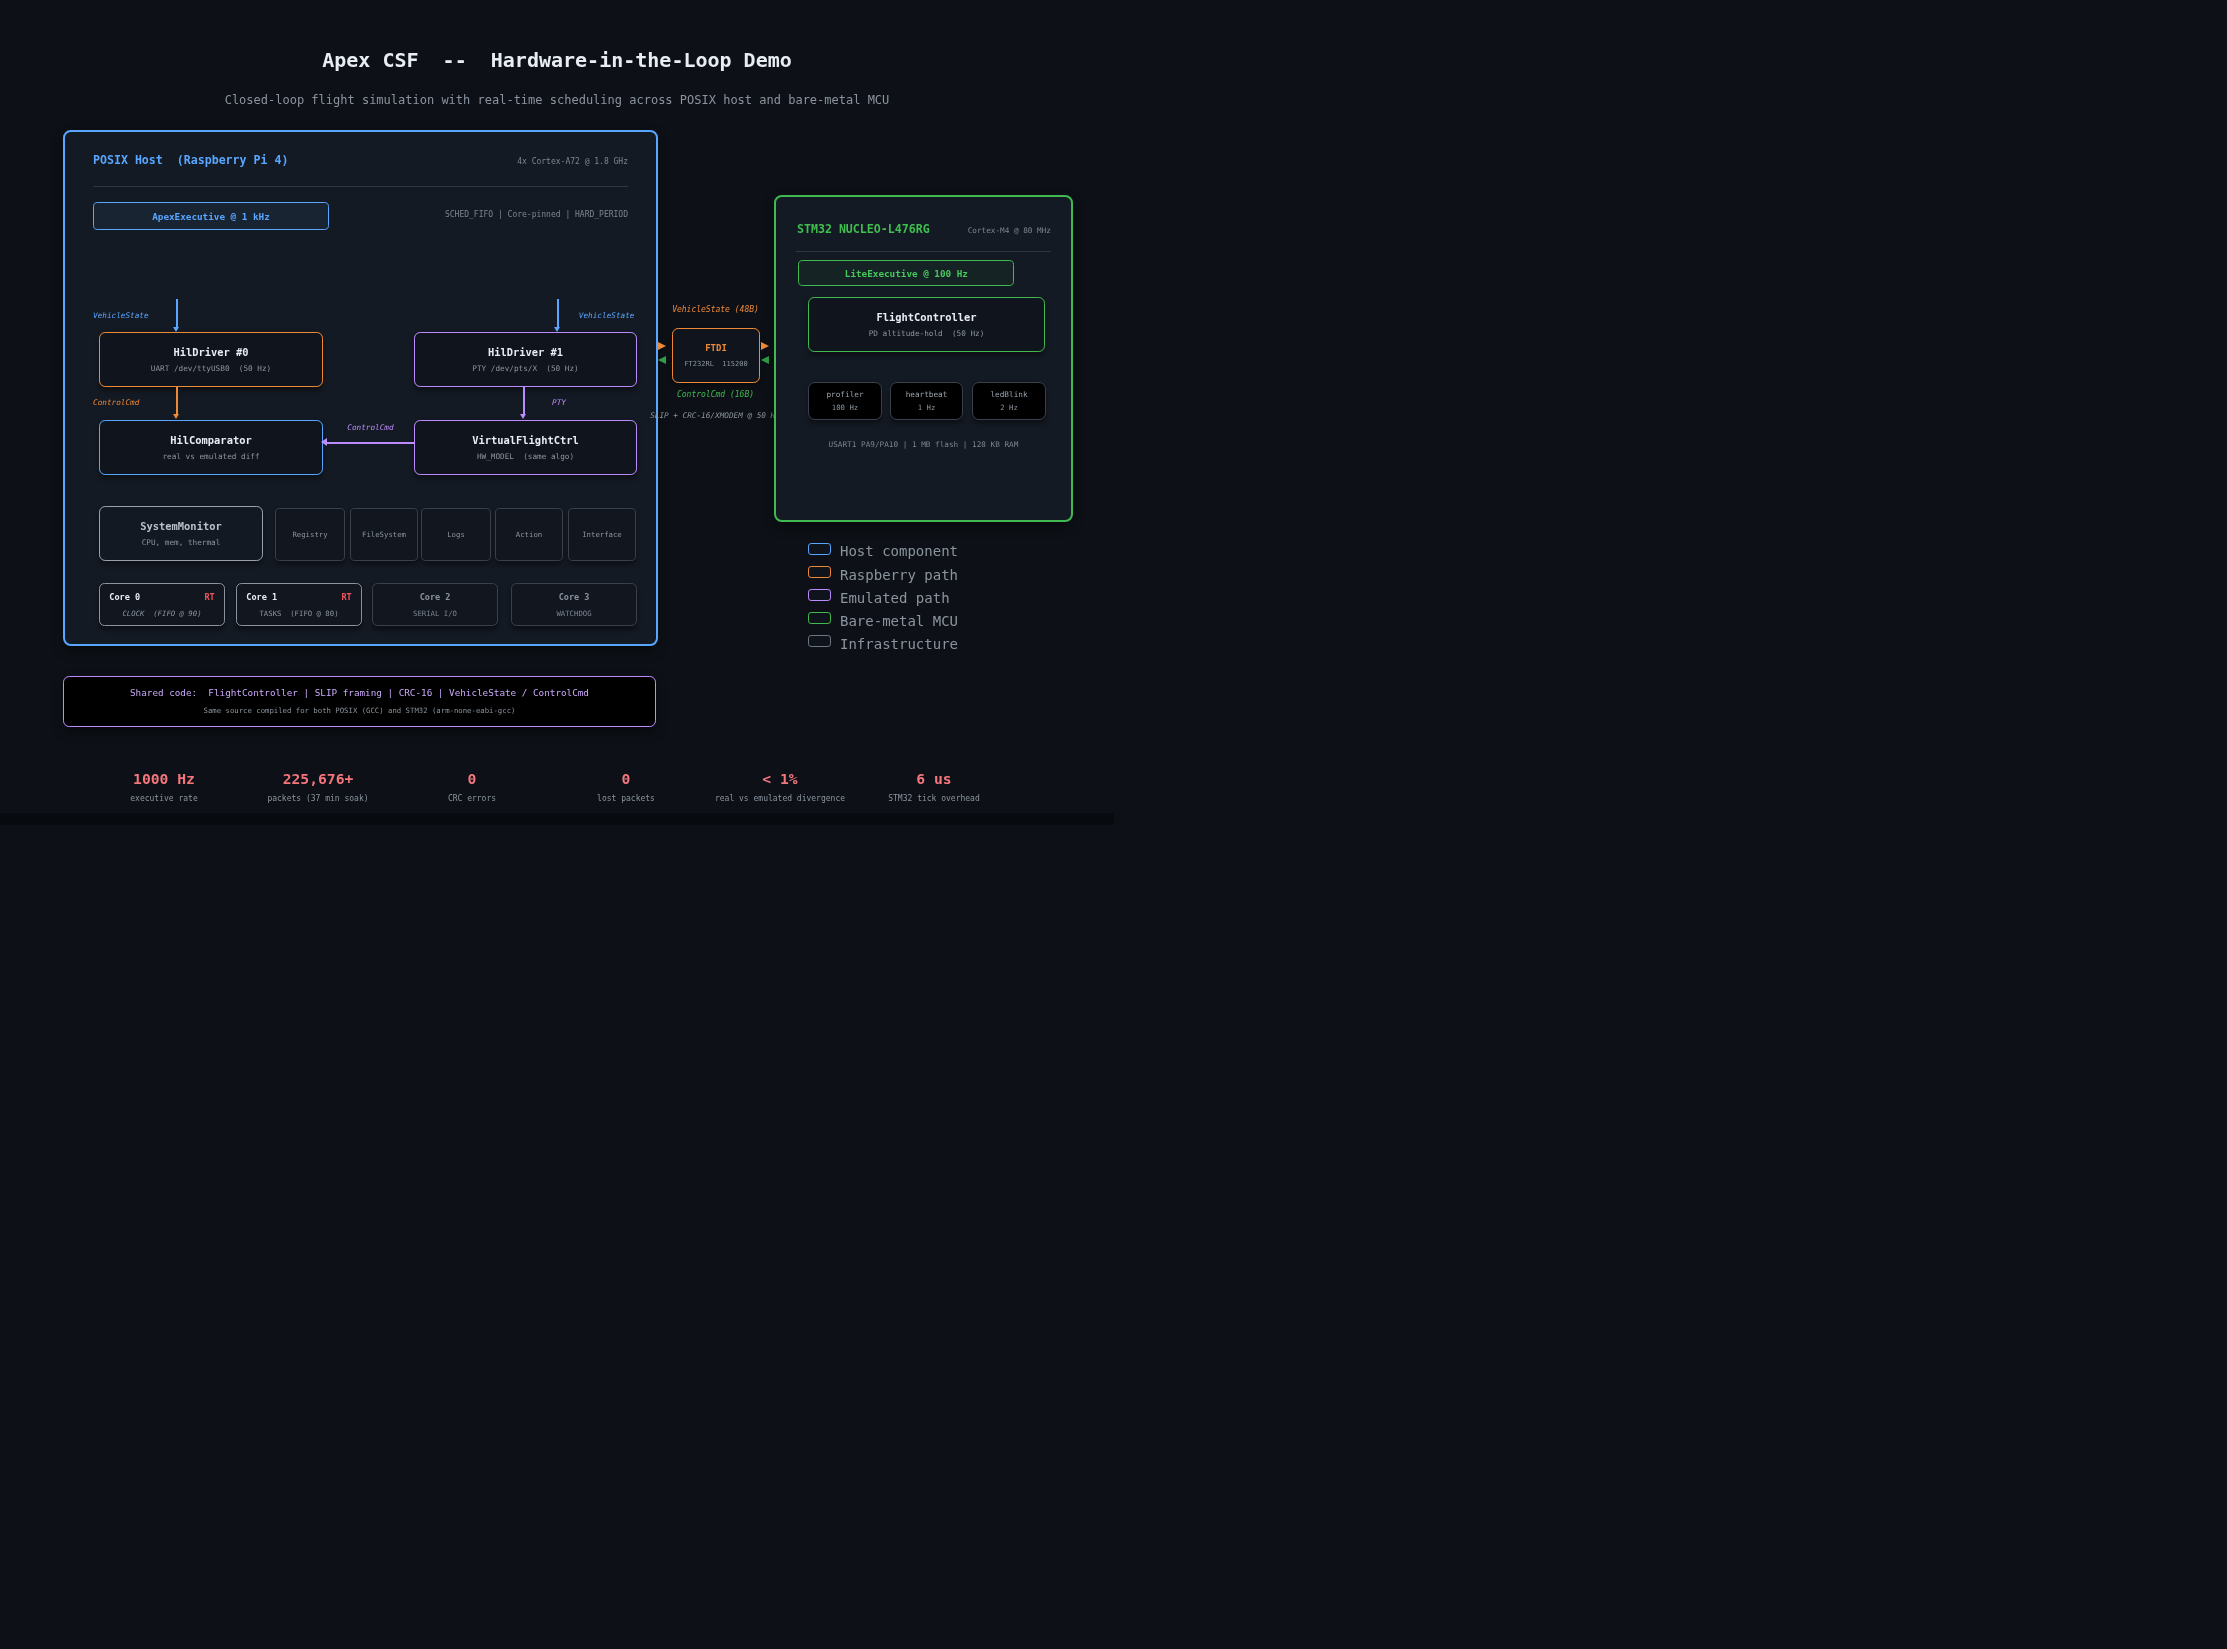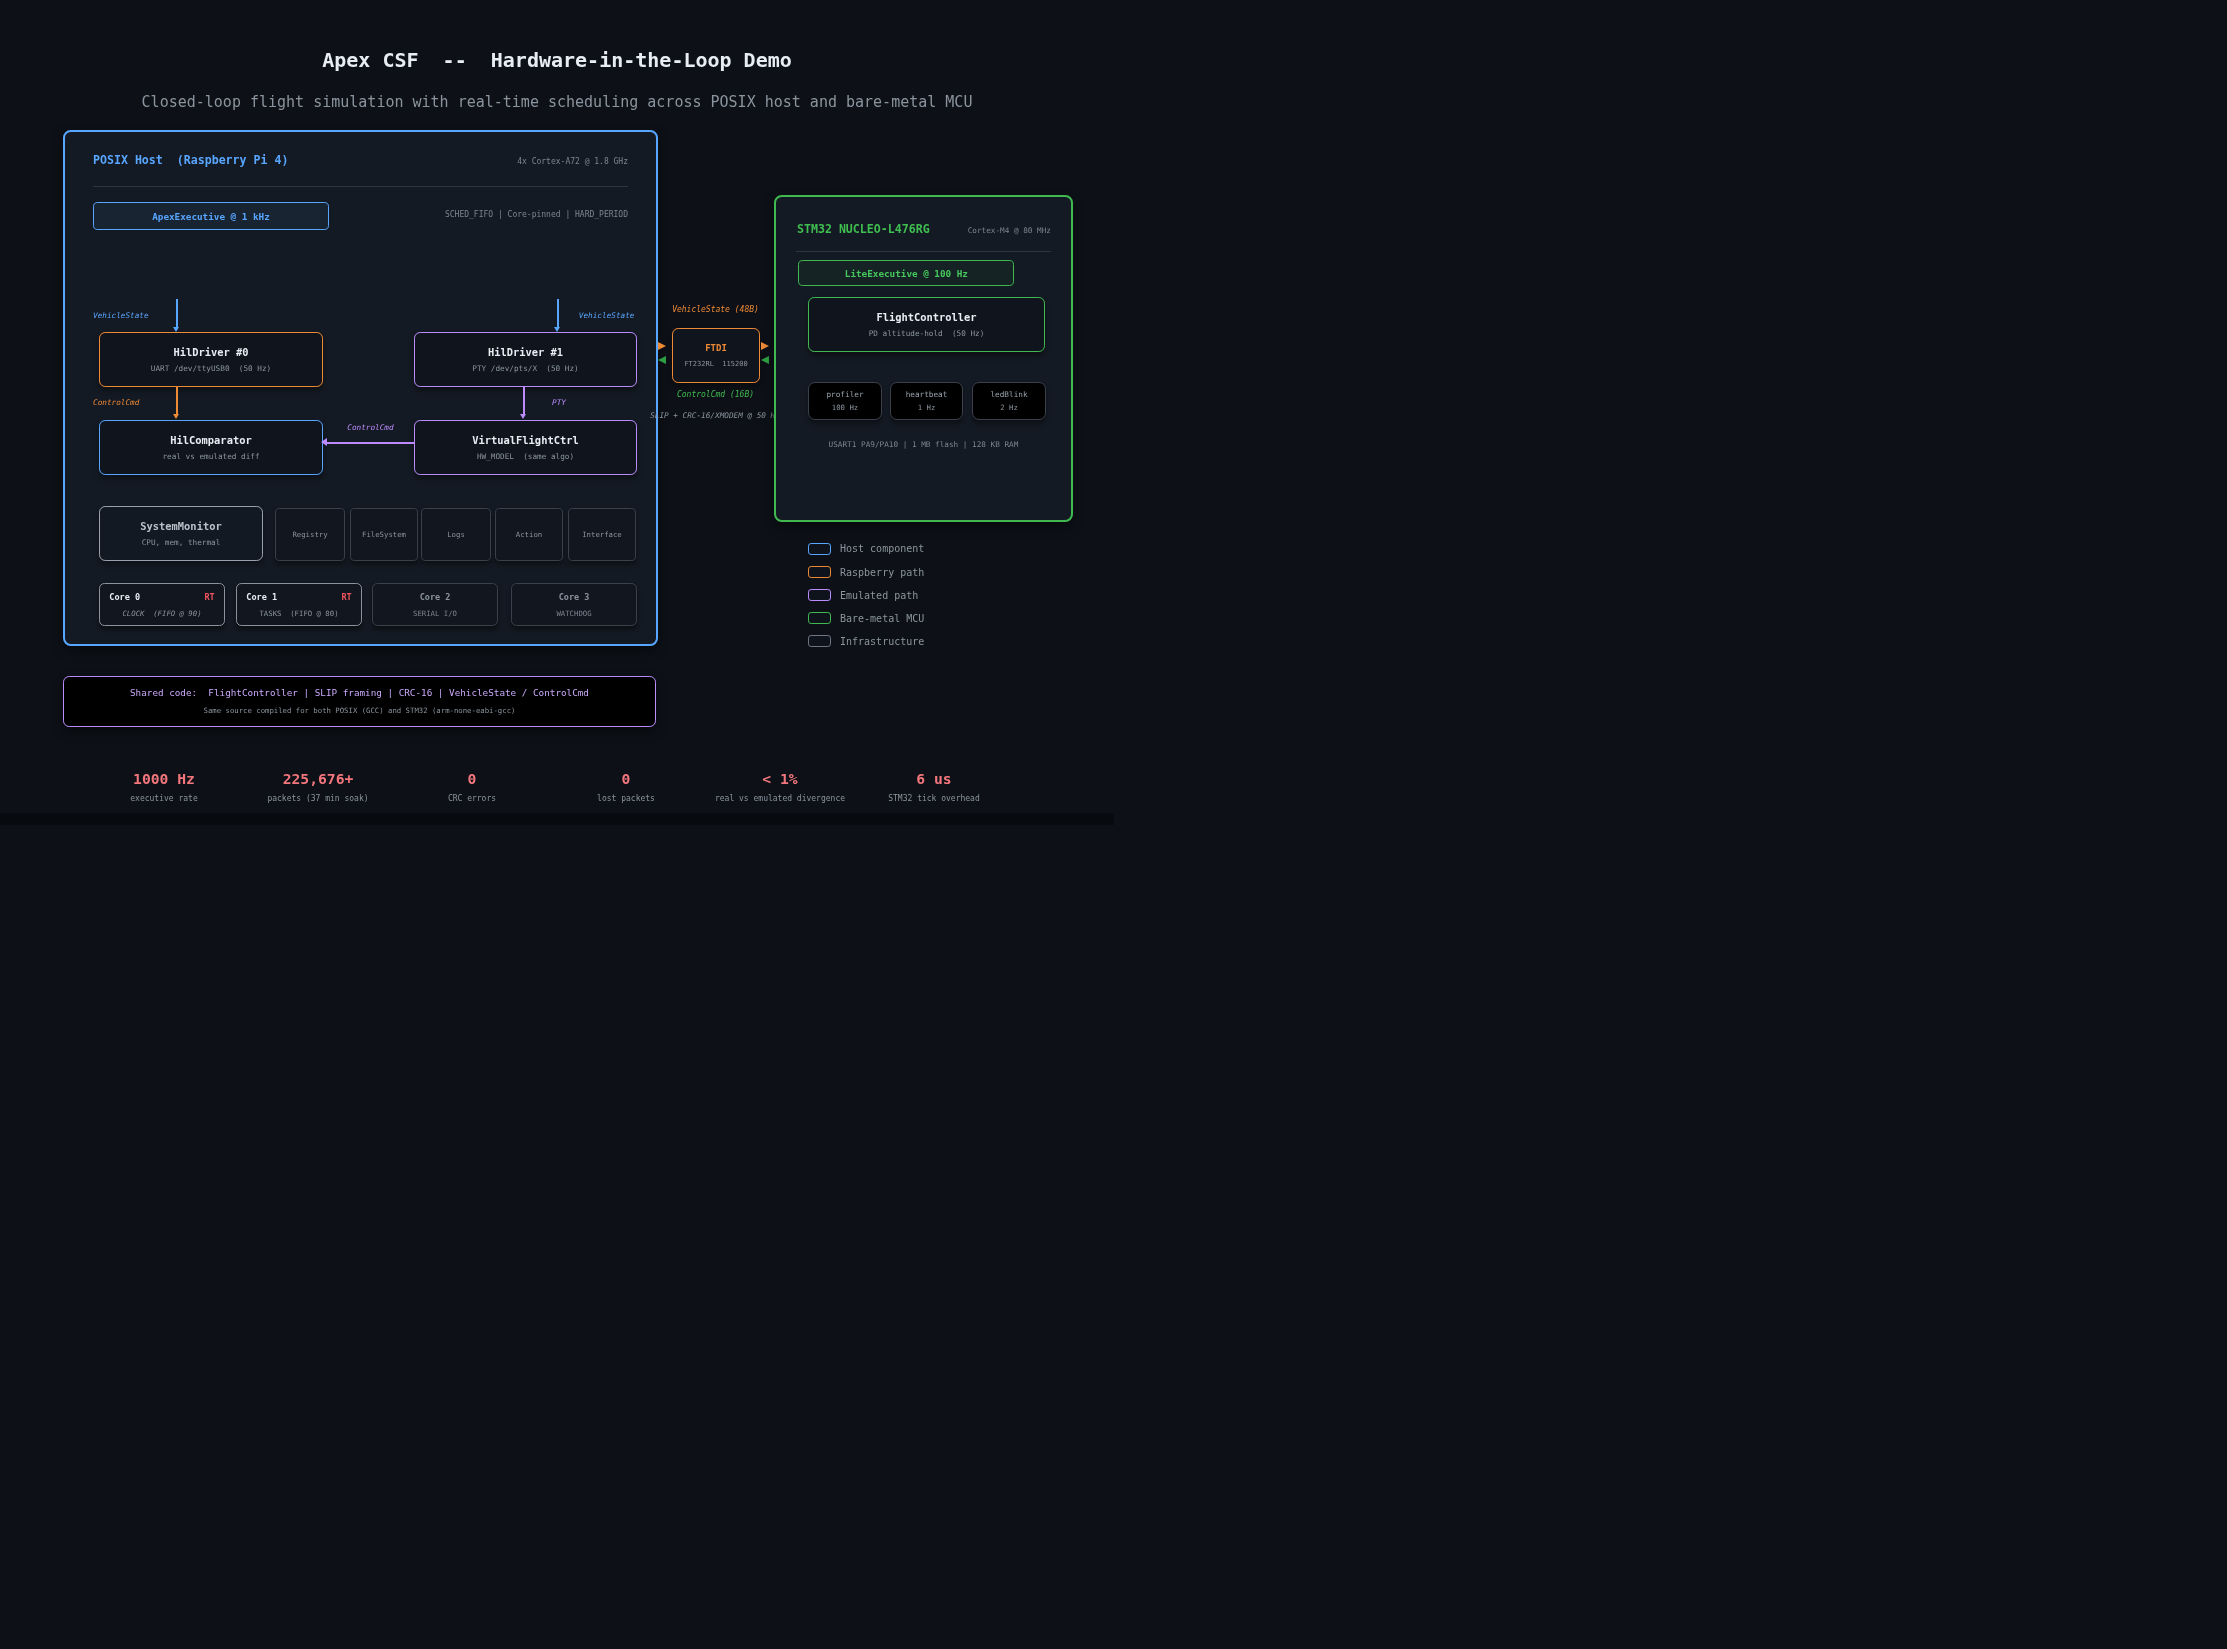--- a/index.html
+++ b/index.html
@@ -44,33 +44,33 @@
   .varrow::after{content:"";position:absolute;bottom:-5.4px;left:-3.1px;width:0;height:0;
                  border:3.9px solid transparent;border-bottom:none;border-top:5.4px solid currentColor;}
   .harrow{position:absolute;height:1.5px;background:currentColor;}
   .harrow::after{content:"";position:absolute;left:-6.2px;top:-3.9px;width:0;height:0;
                  border:4.6px solid transparent;border-left:none;border-right:6.2px solid currentColor;}
   .tri{position:absolute;width:0;height:0;}
   .tri-right{border-top:4.6px solid transparent;border-bottom:4.6px solid transparent;border-left:8.5px solid currentColor;}
   .tri-left{border-top:4.6px solid transparent;border-bottom:4.6px solid transparent;border-right:8.5px solid currentColor;}
   
   .swatch{position:absolute;width:21px;height:10px;border:1.5px solid #6e7681;border-radius:3.1px;background:#0f141c;}
-  .legend-label{position:absolute;font-size:10px;color:#8b949e;}
+  .legend-label{position:absolute;font-size:14px;color:#8b949e;}
   
   .stats{position:absolute;left:87px;top:770px;width:924px;display:flex;}
   .stat{flex:1;text-align:center;}
   .stat .sv{font-size:14.7px;font-weight:bold;color:#f2767c;line-height:17px;white-space:pre;}
   .stat .sl{font-size:8px;color:#8b949e;margin-top:7px;white-space:pre;}
   .bottom-strip{position:absolute;left:0;right:0;bottom:0;height:11.6px;background:#070a0f;}
 </style>
 </head>
 <body>
 
 <div class="abs center" style="top:48px;font-size:20px;font-weight:bold;color:#e8edf3;" data-bind="page.title">Apex CSF  --  Hardware-in-the-Loop Demo</div>
-<div class="abs center" style="top:93px;font-size:15px;color:#8b949e;" data-bind="page.subtitle">Closed-loop flight simulation with real-time scheduling across POSIX host and bare-metal MCU</div>
+<div class="abs center" style="top:93px;font-size:12px;color:#8b949e;" data-bind="page.subtitle">Closed-loop flight simulation with real-time scheduling across POSIX host and bare-metal MCU</div>
 
 <div class="panel p-blue" style="left:63px;top:130px;width:591px;height:512px;">
 
   <div class="abs" style="left:28px;top:21px;font-size:11.6px;font-weight:bold;color:#58a6ff;" data-bind="posix.title">POSIX Host  (Raspberry Pi 4)</div>
   <div class="abs" style="right:28px;top:25px;font-size:8px;color:#7d8590;" data-bind="posix.cpu">4x Cortex-A72 @ 1.8 GHz</div>
   <div class="divider" style="left:28px;right:28px;top:54px;"></div>
 
   <div class="btn" style="left:28px;top:70px;width:234px;height:26px;border:1.5px solid #58a6ff;
        background:rgba(88,166,255,.07);color:#58a6ff;" data-bind="posix.executive_label">ApexExecutive @ 1 kHz</div>
   <div class="abs" style="right:28px;top:78px;font-size:8px;color:#7d8590;" data-bind="posix.sched_flags">SCHED_FIFO | Core-pinned | HARD_PERIOD</div>

